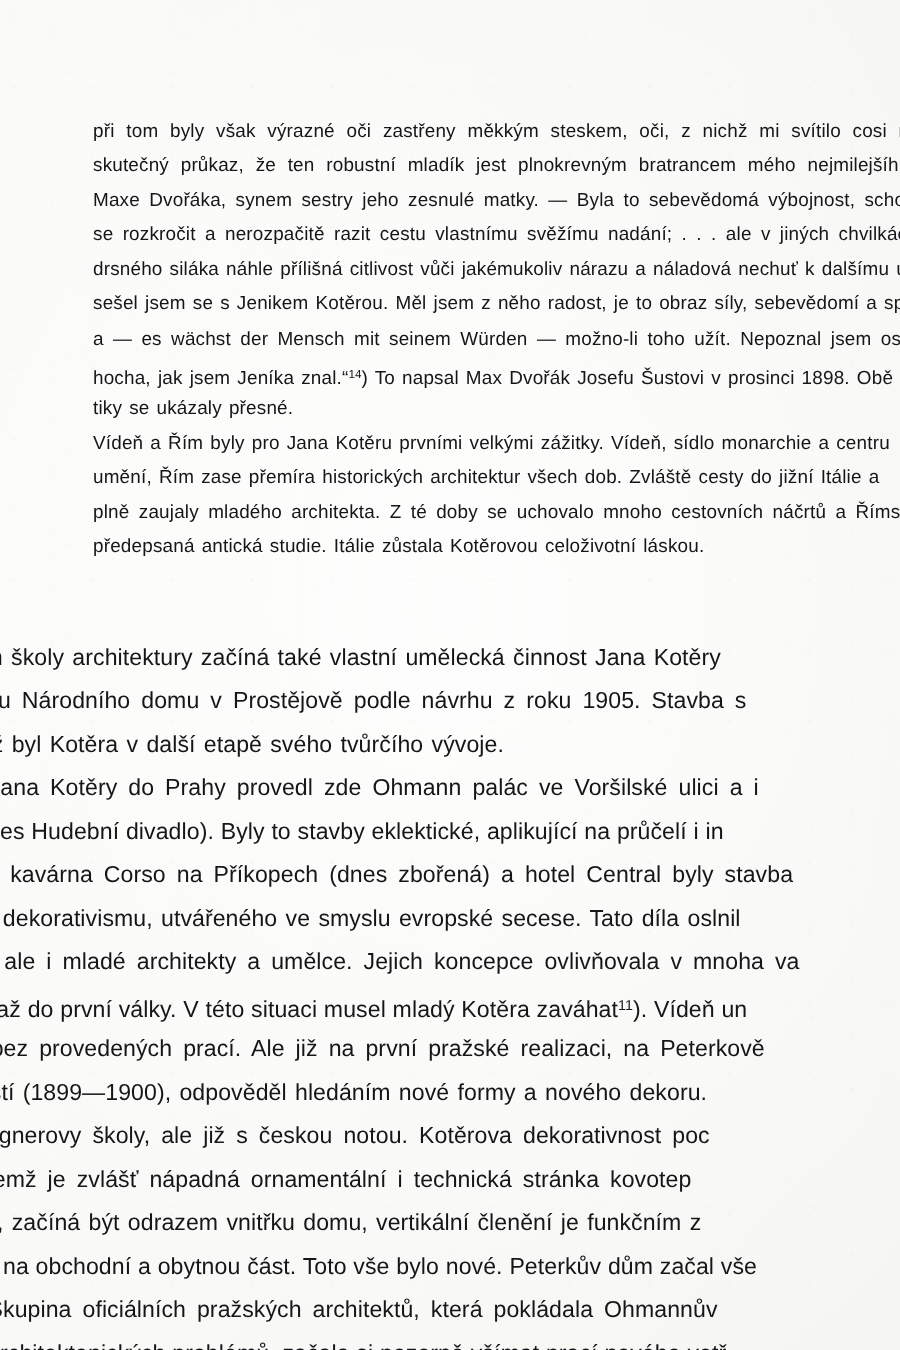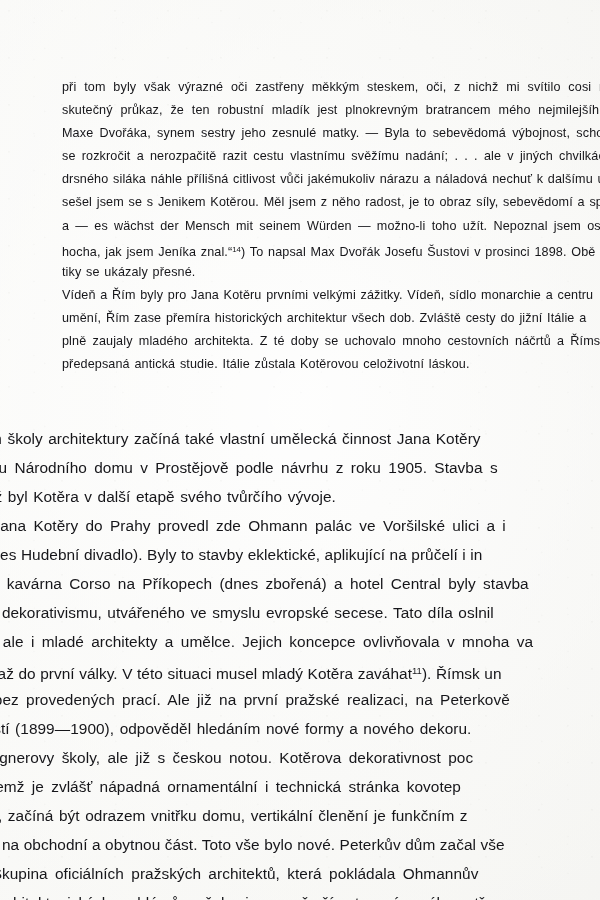--- a/index.html
+++ b/index.html
@@ -108,21 +108,21 @@
 
   <div class="text-block" id="block-lower">
     <div class="line">s budováním školy architektury začíná také vlastní umělecká činnost Jana Kotěry</div>
     <div class="line wide">ědělí stavbou Národního domu v Prostějově podle návrhu z roku 1905. Stavba s</div>
     <div class="line">1907, kdy už byl Kotěra v další etapě svého tvůrčího vývoje.</div>
     <div class="line wide">příchodem Jana Kotěry do Prahy provedl zde Ohmann palác ve Voršilské ulici a i</div>
     <div class="line tight">o Varieté (dnes Hudební divadlo). Byly to stavby eklektické, aplikující na průčelí i in</div>
     <div class="line wide">slohok. Zato kavárna Corso na Příkopech (dnes zbořená) a hotel Central byly stavba</div>
     <div class="line">nevázaného dekorativismu, utvářeného ve smyslu evropské secese. Tato díla oslnil</div>
     <div class="line wide">obecenstvo, ale i mladé architekty a umělce. Jejich koncepce ovlivňovala v mnoha va</div>
-    <div class="line tight"><span>architekturu až do první války. V této situaci musel mladý Kotěra zaváhat</span><span class="fn">11</span><span>). Římsk un</span></div>
+    <div class="line tight"><span>architekturu až do první války. V této situaci musel mladý Kotěra zaváhat</span><span class="fn">11</span><span>). Vídeň un</span></div>
     <div class="line wide">ocnocen a bez provedených prací. Ale již na první pražské realizaci, na Peterkově</div>
     <div class="line">ckém náměstí (1899—1900), odpověděl hledáním nové formy a nového dekoru.</div>
     <div class="line wide">v duchu Wagnerovy školy, ale již s českou notou. Kotěrova dekorativnost poc</div>
     <div class="line wide">průčelí, přičemž je zvlášť nápadná ornamentální i technická stránka kovotep</div>
     <div class="line">čelí se mění, začíná být odrazem vnitřku domu, vertikální členění je funkčním z</div>
     <div class="line tight">dělení domu na obchodní a obytnou část. Toto vše bylo nové. Peterkův dům začal vše</div>
     <div class="line wide">pozornost. Skupina oficiálních pražských architektů, která pokládala Ohmannův</div>
     <div class="line tight">soudobých architektonických problémů, začala si pozorně všímat prací nového vetř</div>
   </div>
 </div>

